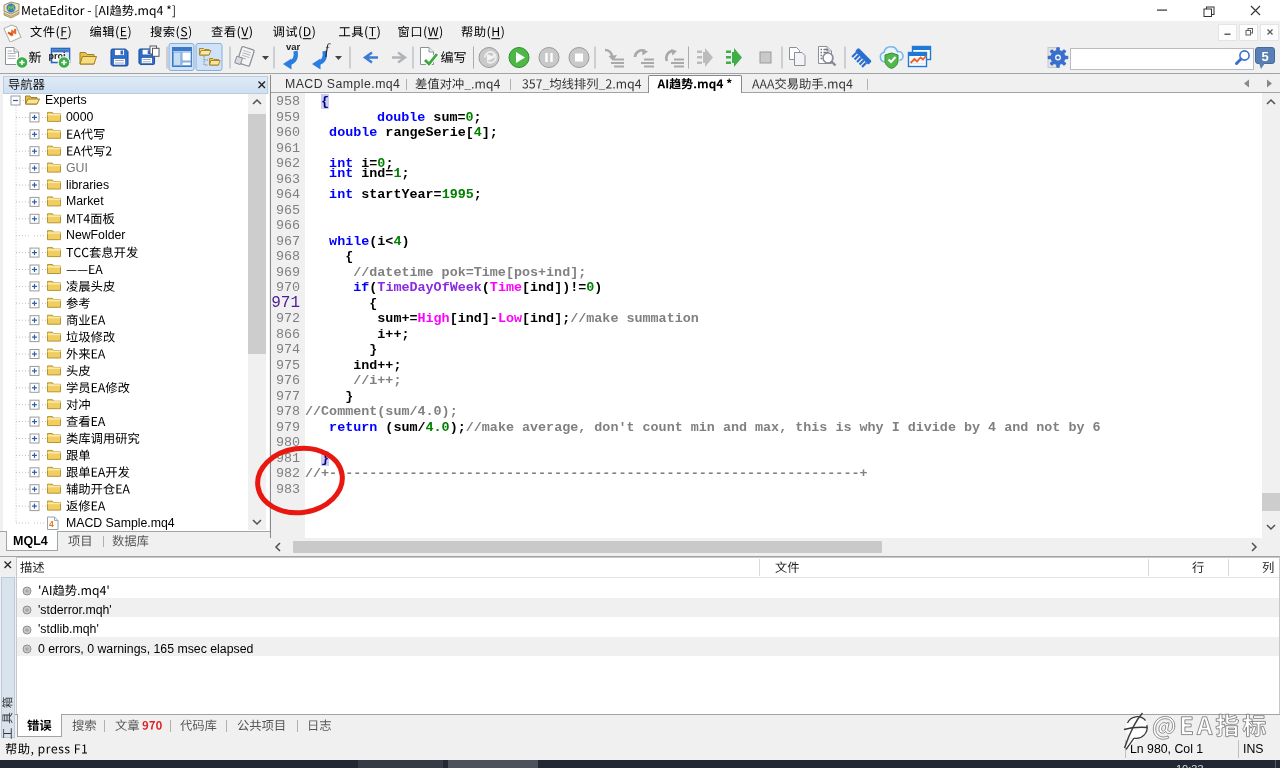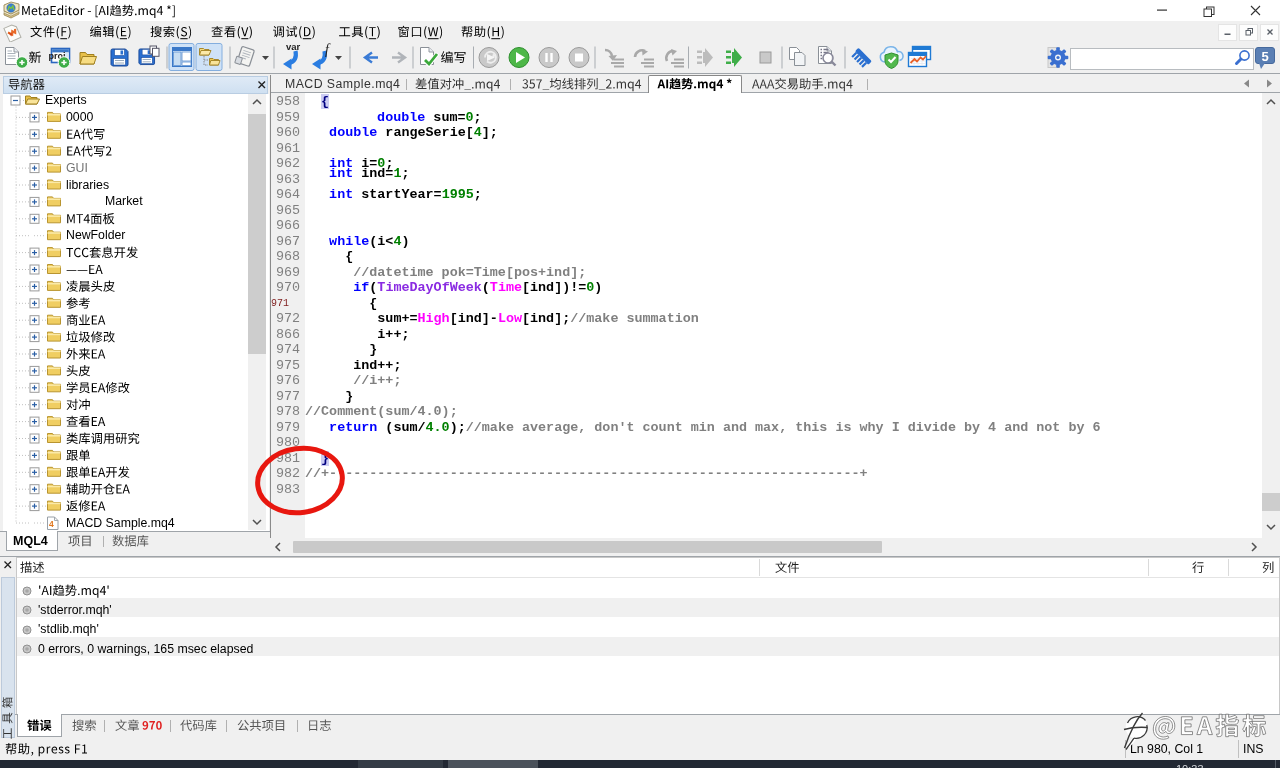--- a/index.html
+++ b/index.html
@@ -247,21 +247,21 @@
 </svg>
 <div style="position:absolute;left:3px;top:76px;width:265px;height:18px;background:linear-gradient(#dfeaf6,#cfe0f1);border:1px solid #b9cde2;box-sizing:border-box;"></div>
 <svg style="position:absolute;left:256px;top:79px" width="12" height="12" viewBox="0 0 12 12">
     <path d="M2.5,2.5 L9,9 M9,2.5 L2.5,9" stroke="#222" stroke-width="1.4"></path>
   </svg>
 <div style="position:absolute;left:3px;top:94px;width:266px;height:437px;background:#fff;"></div>
 <div style="position:absolute;left:45px;top:92.0px;height:17px;line-height:17px;font-size:12.3px;color:#000;white-space:pre;">Experts</div>
 <div style="position:absolute;left:66px;top:108.9px;height:17px;line-height:17px;font-size:12.3px;color:#000;white-space:pre;">0000</div>
 <div style="position:absolute;left:66px;top:159.6px;height:17px;line-height:17px;font-size:12.3px;color:#737373;white-space:pre;">GUI</div>
 <div style="position:absolute;left:66px;top:176.5px;height:17px;line-height:17px;font-size:12.3px;color:#000;white-space:pre;">libraries</div>
-<div style="position:absolute;left:66px;top:193.39999999999998px;height:17px;line-height:17px;font-size:12.3px;color:#000;white-space:pre;margin-left:39px;">Market</div>
+<div style="position:absolute;left:66px;top:193.39999999999998px;height:17px;line-height:17px;font-size:12.3px;color:#000;white-space:pre;">Market</div>
 <div style="position:absolute;left:66px;top:227.2px;height:17px;line-height:17px;font-size:12.3px;color:#000;white-space:pre;">NewFolder</div>
 <div style="position:absolute;left:66px;top:514.5px;height:17px;line-height:17px;font-size:12.3px;color:#000;white-space:pre;">MACD Sample.mq4</div>
 <div style="position:absolute;left:248px;top:94px;width:18px;height:436px;background:#f0f0f0;"></div>
 <svg style="position:absolute;left:248px;top:94px" width="18" height="436" viewBox="0 0 18 436">
     <path d="M5,10 l4,-4 4,4" stroke="#505050" stroke-width="1.5" fill="none"></path>
     <rect x="0" y="20" width="18" height="240" fill="#cdcdcd"></rect>
     <path d="M5,426 l4,4 4,-4" stroke="#505050" stroke-width="1.5" fill="none"></path>
   </svg>
 <svg style="position:absolute;left:0;top:0;width:268px;height:768px">
     <path d="M16,106.5 V523.0" stroke="#c0c0c0" stroke-width="1" stroke-dasharray="1,2" fill="none"></path>
@@ -527,21 +527,21 @@
     <div style="position:absolute;left:271px;top:202.64px;width:29px;height:15.52px;line-height:15.52px;font-size:13.4px;color:#808080;text-align:right;">965</div>
     <div style="position:absolute;left:271px;top:218.16px;width:29px;height:15.52px;line-height:15.52px;font-size:13.4px;color:#808080;text-align:right;">966</div>
     <div style="position:absolute;left:271px;top:233.68px;width:29px;height:15.52px;line-height:15.52px;font-size:13.4px;color:#808080;text-align:right;">967</div>
     <div style="position:absolute;left:305.0px;top:233.68px;height:15.52px;line-height:15.52px;font-size:13.4px;font-weight:bold;white-space:pre;">   <span style="color:#0000ff">while</span><span style="color:#000000">(i&lt;</span><span style="color:#008000">4</span><span style="color:#000000">)</span></div>
     <div style="position:absolute;left:271px;top:249.20px;width:29px;height:15.52px;line-height:15.52px;font-size:13.4px;color:#808080;text-align:right;">968</div>
     <div style="position:absolute;left:305.0px;top:249.20px;height:15.52px;line-height:15.52px;font-size:13.4px;font-weight:bold;white-space:pre;"><span style="color:#000000">     {</span></div>
     <div style="position:absolute;left:271px;top:264.72px;width:29px;height:15.52px;line-height:15.52px;font-size:13.4px;color:#808080;text-align:right;">969</div>
     <div style="position:absolute;left:305.0px;top:264.72px;height:15.52px;line-height:15.52px;font-size:13.4px;font-weight:bold;white-space:pre;">      <span style="color:#808080">//datetime pok=Time[pos+ind];</span></div>
     <div style="position:absolute;left:271px;top:280.24px;width:29px;height:15.52px;line-height:15.52px;font-size:13.4px;color:#808080;text-align:right;">970</div>
     <div style="position:absolute;left:305.0px;top:280.24px;height:15.52px;line-height:15.52px;font-size:13.4px;font-weight:bold;white-space:pre;">      <span style="color:#0000ff">if</span><span style="color:#000000">(</span><span style="color:#8a2be2">TimeDayOfWeek</span><span style="color:#000000">(</span><span style="color:#ff00ff">Time</span><span style="color:#000000">[ind])!=</span><span style="color:#008000">0</span><span style="color:#000000">)</span></div>
-    <div style="position:absolute;left:271px;top:295.76px;width:29px;height:15.52px;line-height:15.52px;font-size:10px;color:#7f1d1d;text-align:left;">971</div>
+    <div style="position:absolute;left:271px;top:295.76px;width:29px;height:15.52px;line-height:15.52px;font-size:16px;color:#4c1d95;text-align:right;">971</div>
     <div style="position:absolute;left:305.0px;top:295.76px;height:15.52px;line-height:15.52px;font-size:13.4px;font-weight:bold;white-space:pre;"><span style="color:#000000">        {</span></div>
     <div style="position:absolute;left:271px;top:311.28px;width:29px;height:15.52px;line-height:15.52px;font-size:13.4px;color:#808080;text-align:right;">972</div>
     <div style="position:absolute;left:305.0px;top:311.28px;height:15.52px;line-height:15.52px;font-size:13.4px;font-weight:bold;white-space:pre;"><span style="color:#000000">         sum+=</span><span style="color:#ff00ff">High</span><span style="color:#000000">[ind]-</span><span style="color:#ff00ff">Low</span><span style="color:#000000">[ind];</span><span style="color:#808080">//make summation</span></div>
     <div style="position:absolute;left:271px;top:326.80px;width:29px;height:15.52px;line-height:15.52px;font-size:13.4px;color:#808080;text-align:right;">866</div>
     <div style="position:absolute;left:305.0px;top:326.80px;height:15.52px;line-height:15.52px;font-size:13.4px;font-weight:bold;white-space:pre;"><span style="color:#000000">         i++;</span></div>
     <div style="position:absolute;left:271px;top:342.32px;width:29px;height:15.52px;line-height:15.52px;font-size:13.4px;color:#808080;text-align:right;">974</div>
     <div style="position:absolute;left:305.0px;top:342.32px;height:15.52px;line-height:15.52px;font-size:13.4px;font-weight:bold;white-space:pre;"><span style="color:#000000">        }</span></div>
     <div style="position:absolute;left:271px;top:357.84px;width:29px;height:15.52px;line-height:15.52px;font-size:13.4px;color:#808080;text-align:right;">975</div>
     <div style="position:absolute;left:305.0px;top:357.84px;height:15.52px;line-height:15.52px;font-size:13.4px;font-weight:bold;white-space:pre;"><span style="color:#000000">      ind++;</span></div>
     <div style="position:absolute;left:271px;top:373.36px;width:29px;height:15.52px;line-height:15.52px;font-size:13.4px;color:#808080;text-align:right;">976</div>

